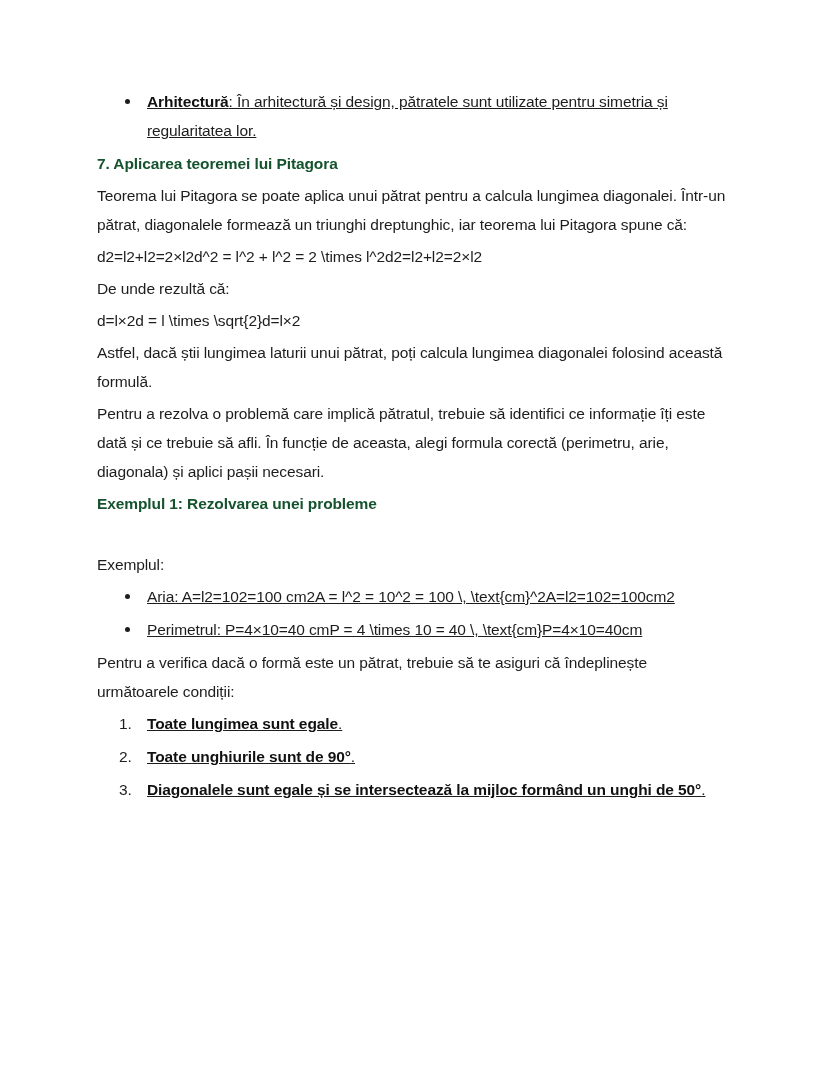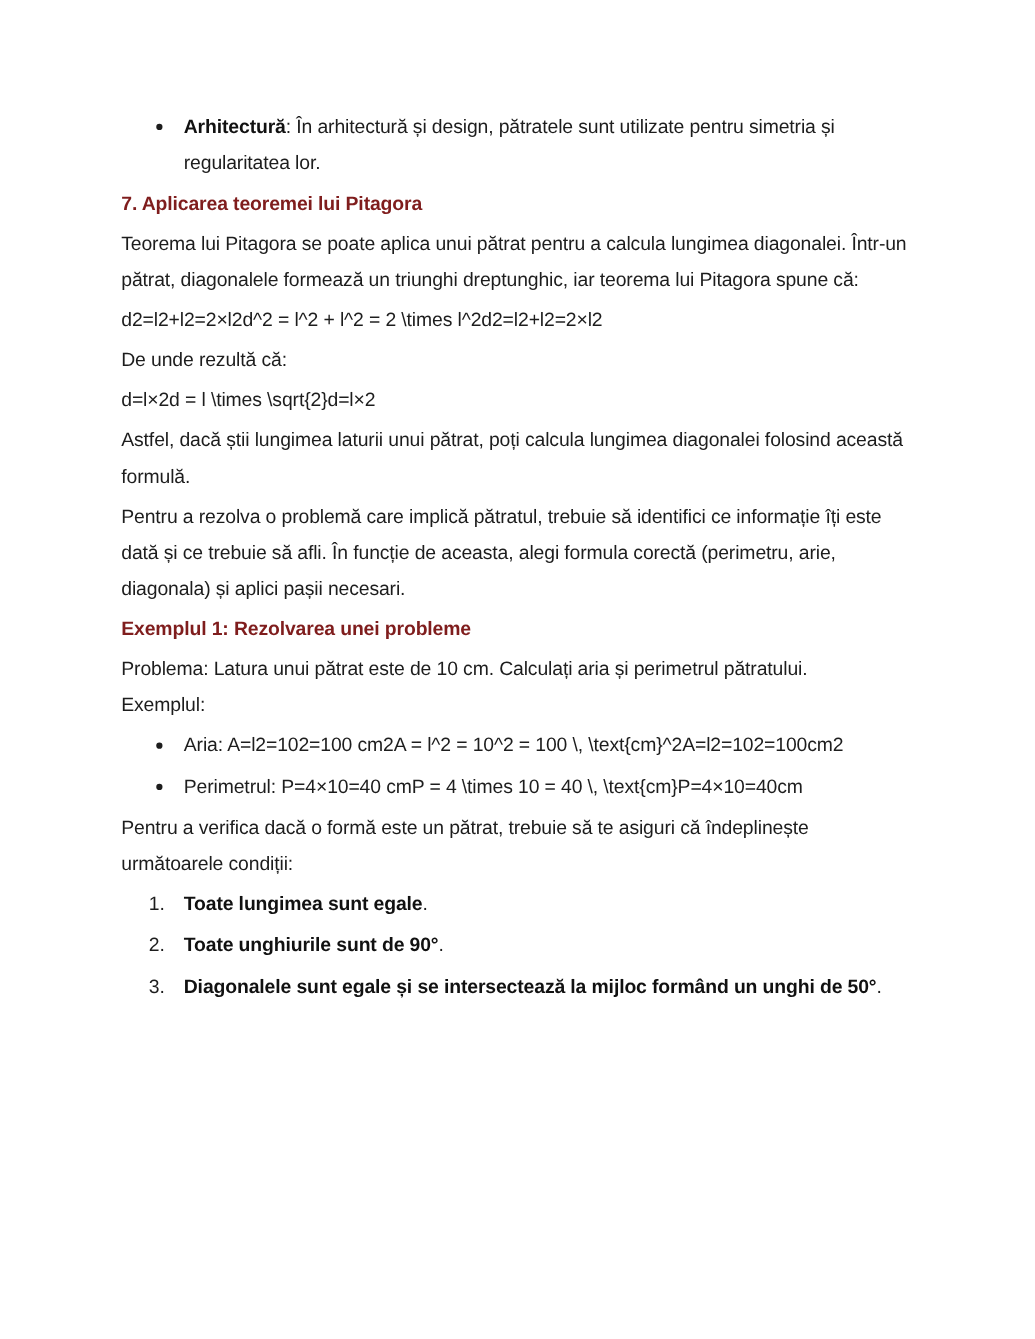--- a/index.html
+++ b/index.html
@@ -17,27 +17,28 @@
     font-family: "Liberation Sans", "DejaVu Sans", sans-serif;
     font-size: 15.5px;
     letter-spacing: -0.1px;
     line-height: 29px;
     color: #1d1d1d;
     overflow: hidden;
   }
   p { margin: 0 0 3px 0; }
   .heading {
     font-weight: 700;
-    color: #7f1d1d;
+    color: #14532d;
     margin: 0 0 3px 0;
   }
   ul.doc-list, ol.doc-list {
     list-style: none;
     margin: 0 0 3px 0;
     padding: 0;
+    text-decoration: underline;
   }
   ul.doc-list li, ol.doc-list li {
     position: relative;
     padding-left: 50px;
     margin: 0 0 4px 0;
   }
   ul.doc-list li .dot {
     position: absolute;
     left: 28px;
     top: 12px;
@@ -74,21 +75,21 @@
 
   <p class="heading">7. Aplicarea teoremei lui Pitagora</p>
   <p>Teorema lui Pitagora se poate aplica unui pătrat pentru a calcula lungimea diagonalei. Într-un pătrat, diagonalele formează un triunghi dreptunghic, iar teorema lui Pitagora spune că:</p>
   <p>d2=l2+l2=2×l2d^2 = l^2 + l^2 = 2 \times l^2d2=l2+l2=2×l2</p>
   <p>De unde rezultă că:</p>
   <p>d=l×2d = l \times \sqrt{2}d=l×2</p>
   <p>Astfel, dacă știi lungimea laturii unui pătrat, poți calcula lungimea diagonalei folosind această formulă.</p>
 
   <p>Pentru a rezolva o problemă care implică pătratul, trebuie să identifici ce informație îți este dată și ce trebuie să afli. În funcție de aceasta, alegi formula corectă (perimetru, arie, diagonala) și aplici pașii necesari.</p>
   <p class="heading">Exemplul 1: Rezolvarea unei probleme</p>
-  <p><span>Problema: Latura unui pătrat este de 10 cm. Calculați aria și perimetrul pătratului.</span><br><span>Exemplul:</span></p>
+  <p><br><span>Exemplul:</span></p>
 
   <ul class="doc-list">
     <li>
       <span class="dot"></span>
       <span>Aria: A=l2=102=100 cm2A = l^2 = 10^2 = 100 \, \text{cm}^2A=l2=102=100cm2</span>
     </li>
     <li>
       <span class="dot"></span>
       <span>Perimetrul: P=4×10=40 cmP = 4 \times 10 = 40 \, \text{cm}P=4×10=40cm</span>
     </li>

